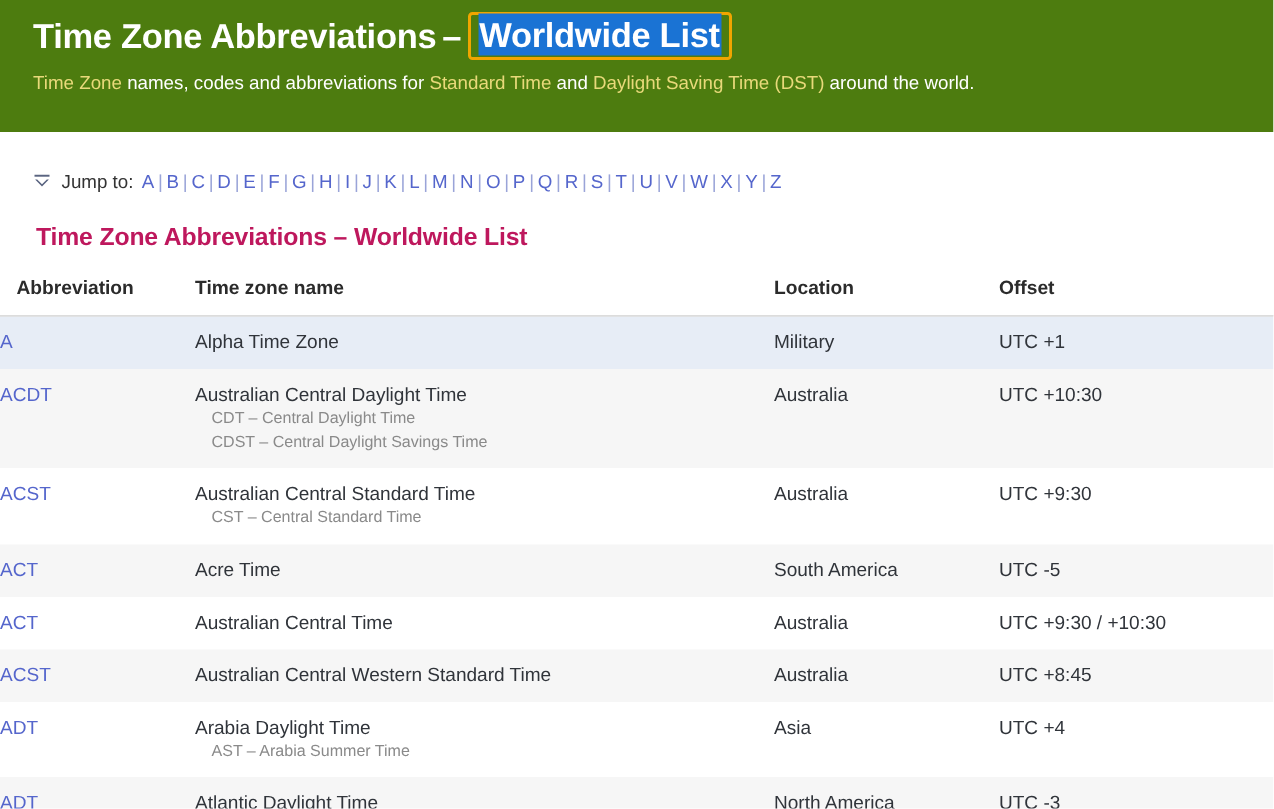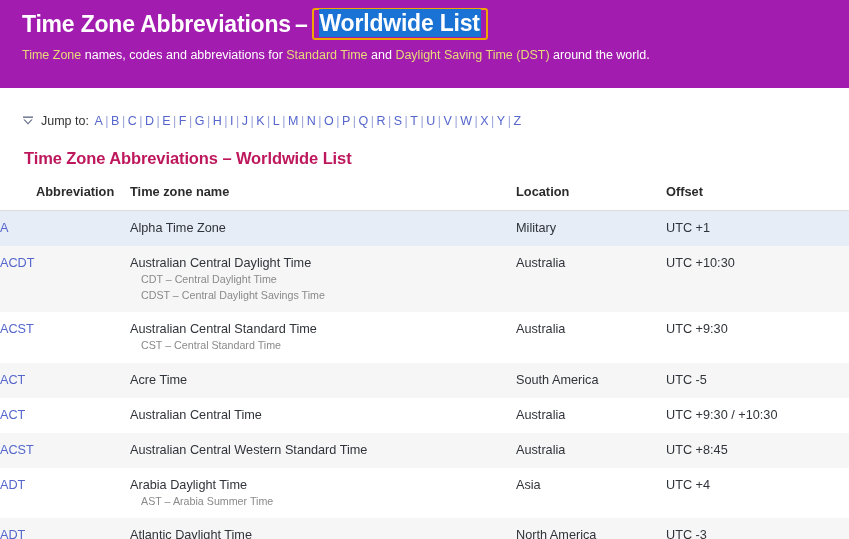--- a/index.html
+++ b/index.html
@@ -4,21 +4,21 @@
 <style>
   html,body{margin:0;padding:0;}
   body{
     width:849px;height:539px;overflow:hidden;background:#ffffff;
     font-family:"Liberation Sans","DejaVu Sans",sans-serif;
     -webkit-font-smoothing:antialiased;
   }
 
   
   .masthead{
-    background:#a21caf;
+    background:#4d7c0f;
     height:88px;
     box-sizing:border-box;
     padding:8px 0 0 22px;
     position:relative;
   }
   .mast-title{
     font-size:23px;
     font-weight:bold;
     color:#ffffff;
     letter-spacing:-0.2px;
@@ -105,21 +105,21 @@
   table.tz col.c4{width:183px;}
 
   table.tz thead th{
     text-align:left;
     font-size:12.8px;
     font-weight:bold;
     color:#2b2b2b;
     padding:0 0 11px 0;
     border-bottom:1px solid #dcdcdc;
   }
-  table.tz thead th.h1{padding-left:36px;}
+  table.tz thead th.h1{padding-left:11px;}
   table.tz thead th.h2{padding-left:0;}
   table.tz thead th.h3{padding-left:0;}
   table.tz thead th.h4{padding-left:0;}
 
   table.tz td{
     vertical-align:top;
     padding:9px 6px 10px 0;
     color:#30343a;
     line-height:16px;
   }

